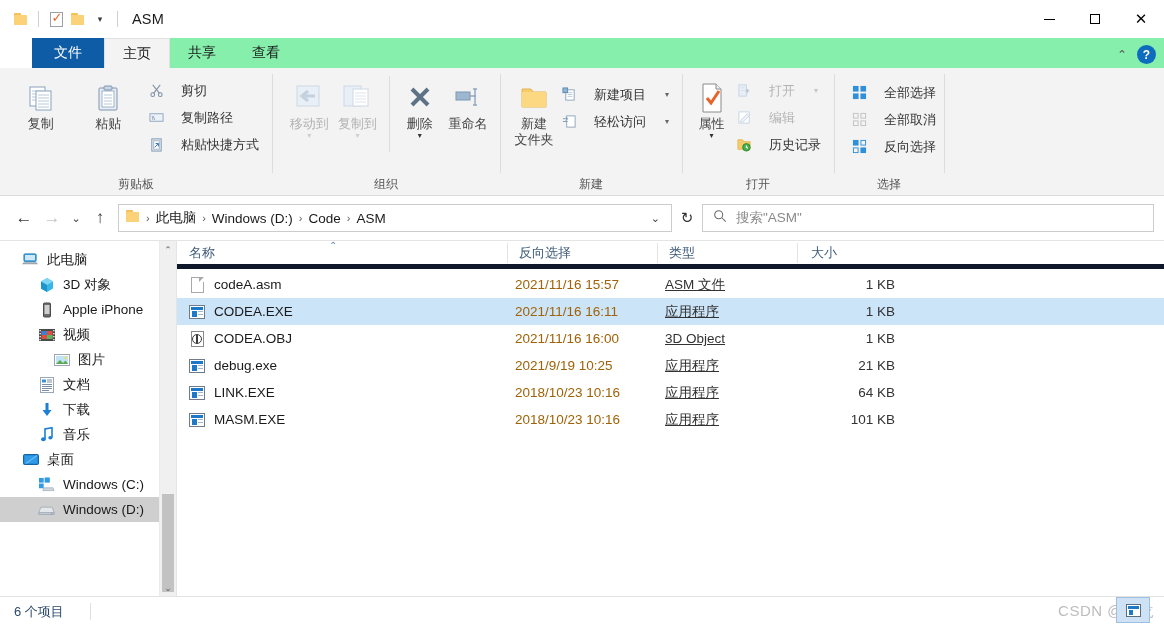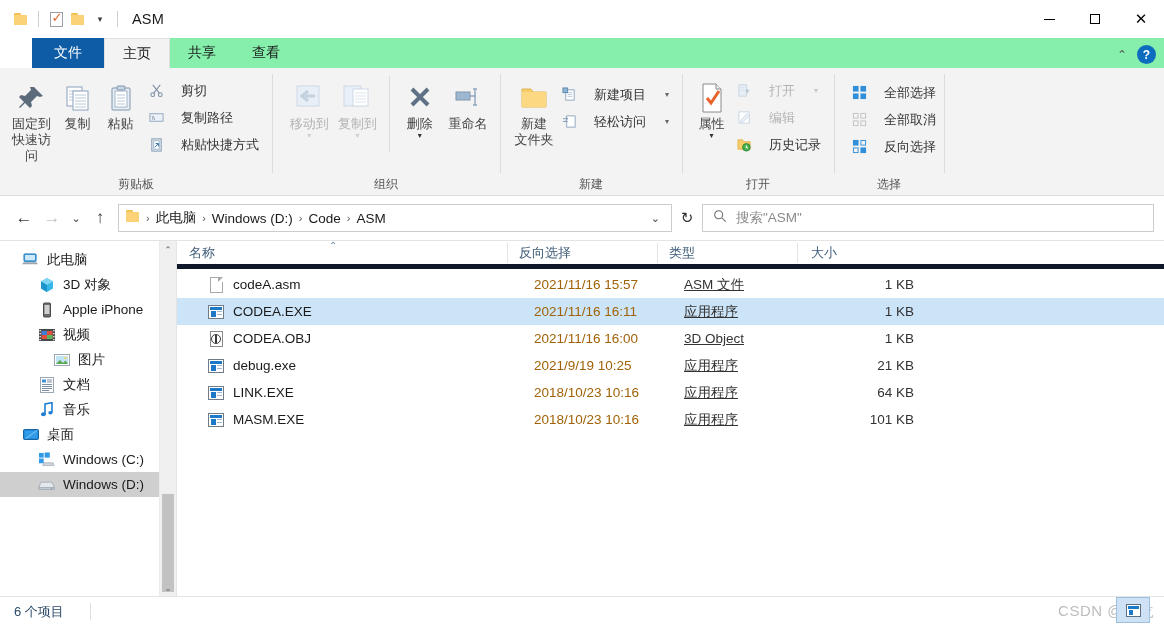--- a/index.html
+++ b/index.html
@@ -89,21 +89,21 @@
   .filepane { flex:1; display:flex; flex-direction:column; background:#fff; overflow:hidden;}
   .colhdr { height:28px; display:flex; align-items:center; border-bottom:5px solid #0f172a; position:relative; }
   .col { font-size:13px; color:#3c5a78; padding-left:12px; height:28px; display:flex; align-items:center; position:relative; cursor:default; }
   .col + .col::before { content:''; position:absolute; left:0; top:4px; bottom:4px; width:1px; background:#e3e3e3; }
   .col.name { width:330px; }
   .col.date { width:150px; }
   .col.type { width:140px; }
   .col.size { width:100px; justify-content:flex-end; padding-right:10px; }
   .sortmark { position:absolute; left:152px; top:1px; font-size:10px; color:#6a8bab; }
   .rows { flex:1; padding-top:2px; }
-  .frow { height:27px; display:flex; align-items:center; font-size:13.5px; color:#1a1a1a; cursor:default;padding-left:19px; }
+  .frow { height:27px; display:flex; align-items:center; font-size:13.5px; color:#1a1a1a; cursor:default; }
   .frow.sel { background:#cce4f7; }
   .c-name { width:330px; display:flex; align-items:center; gap:9px; padding-left:12px; }
   .c-date { width:150px; color:#a16207;margin-left:8px; }
   .c-type { width:140px; color:#333;text-decoration:underline; }
   .c-size { width:100px; text-align:right; padding-right:10px; color:#333; }
   .fi { width:16px; height:16px; flex:0 0 16px; display:flex; align-items:center; justify-content:center;}
 
   
   .ico-doc { width:13px; height:16px; background:#fff; border:1px solid #a8a8a8; position:relative; }
   .ico-doc::after{ content:''; position:absolute; right:-1px; top:-1px; border-width:0 0 5px 5px; border-style:solid; border-color:transparent transparent #fff #a8a8a8; }
@@ -176,33 +176,20 @@
     <div class="tab-right">
       <span class="chev-up">⌃</span>
       <span class="help-badge">?</span>
     </div>
   </div>
 
   <div class="ribbon">
 
     <div class="rgroup" style="width:272px;">
       <div class="rbody">
-        <div class="bigbtn" style="width:76px;">
-          <span class="bi">
-            <svg width="30" height="30" viewBox="0 0 30 30">
-                <g fill="#5b6b7c">
-                  <path d="M17 4l9 9-3 1-3-1-6 6 1 4-2 2-5-5-5 5-1-1 5-5-5-5 2-2 4 1 6-6-1-3z"></path>
-                </g>
-              </svg>
-          </span>
-          <span class="bl">
-              <span style="display:block">固定到</span>
-              <span style="display:block">快速访问</span>
-            </span>
-        </div>
         <div class="bigbtn">
           <span class="bi">
             <svg width="30" height="30" viewBox="0 0 30 30">
               <rect x="4" y="4" width="15" height="19" fill="#fff" stroke="#8aa2bb"></rect>
               <g stroke="#b8c8d8" stroke-width="1">
                   <line x1="6" y1="8" x2="17" y2="8"></line>
                   <line x1="6" y1="11" x2="17" y2="11"></line>
                   <line x1="6" y1="14" x2="17" y2="14"></line>
                   <line x1="6" y1="17" x2="17" y2="17"></line>
                 </g>
@@ -581,20 +568,28 @@
                 <line x1="2" y1="11.5" x2="12" y2="11.5"></line>
                 <line x1="2" y1="13.5" x2="9" y2="13.5"></line>
               </g>
             </svg>
         </span>
         <span>文档</span>
       </div>
       <div class="navitem" style="padding-left:38px;">
         <span class="ni">
           <svg width="14" height="16" viewBox="0 0 14 16">
+              <path d="M5.5 1h3v7h3L7 14 2.5 8h3z" fill="#1e7fd4"></path>
+            </svg>
+        </span>
+        <span>下载</span>
+      </div>
+      <div class="navitem" style="padding-left:38px;">
+        <span class="ni">
+          <svg width="14" height="16" viewBox="0 0 14 16">
               <path d="M5 12V2l7-1.3v9.8" stroke="#1e7fd4" stroke-width="1.6" fill="none"></path>
               <ellipse cx="3.4" cy="12.2" rx="2.4" ry="2" fill="#1e7fd4"></ellipse>
               <ellipse cx="10.4" cy="10.8" rx="2.1" ry="1.8" fill="#1e7fd4"></ellipse>
             </svg>
         </span>
         <span>音乐</span>
       </div>
       <div class="navitem" style="">
         <span class="ni">
           <svg width="16" height="14" viewBox="0 0 16 14">

